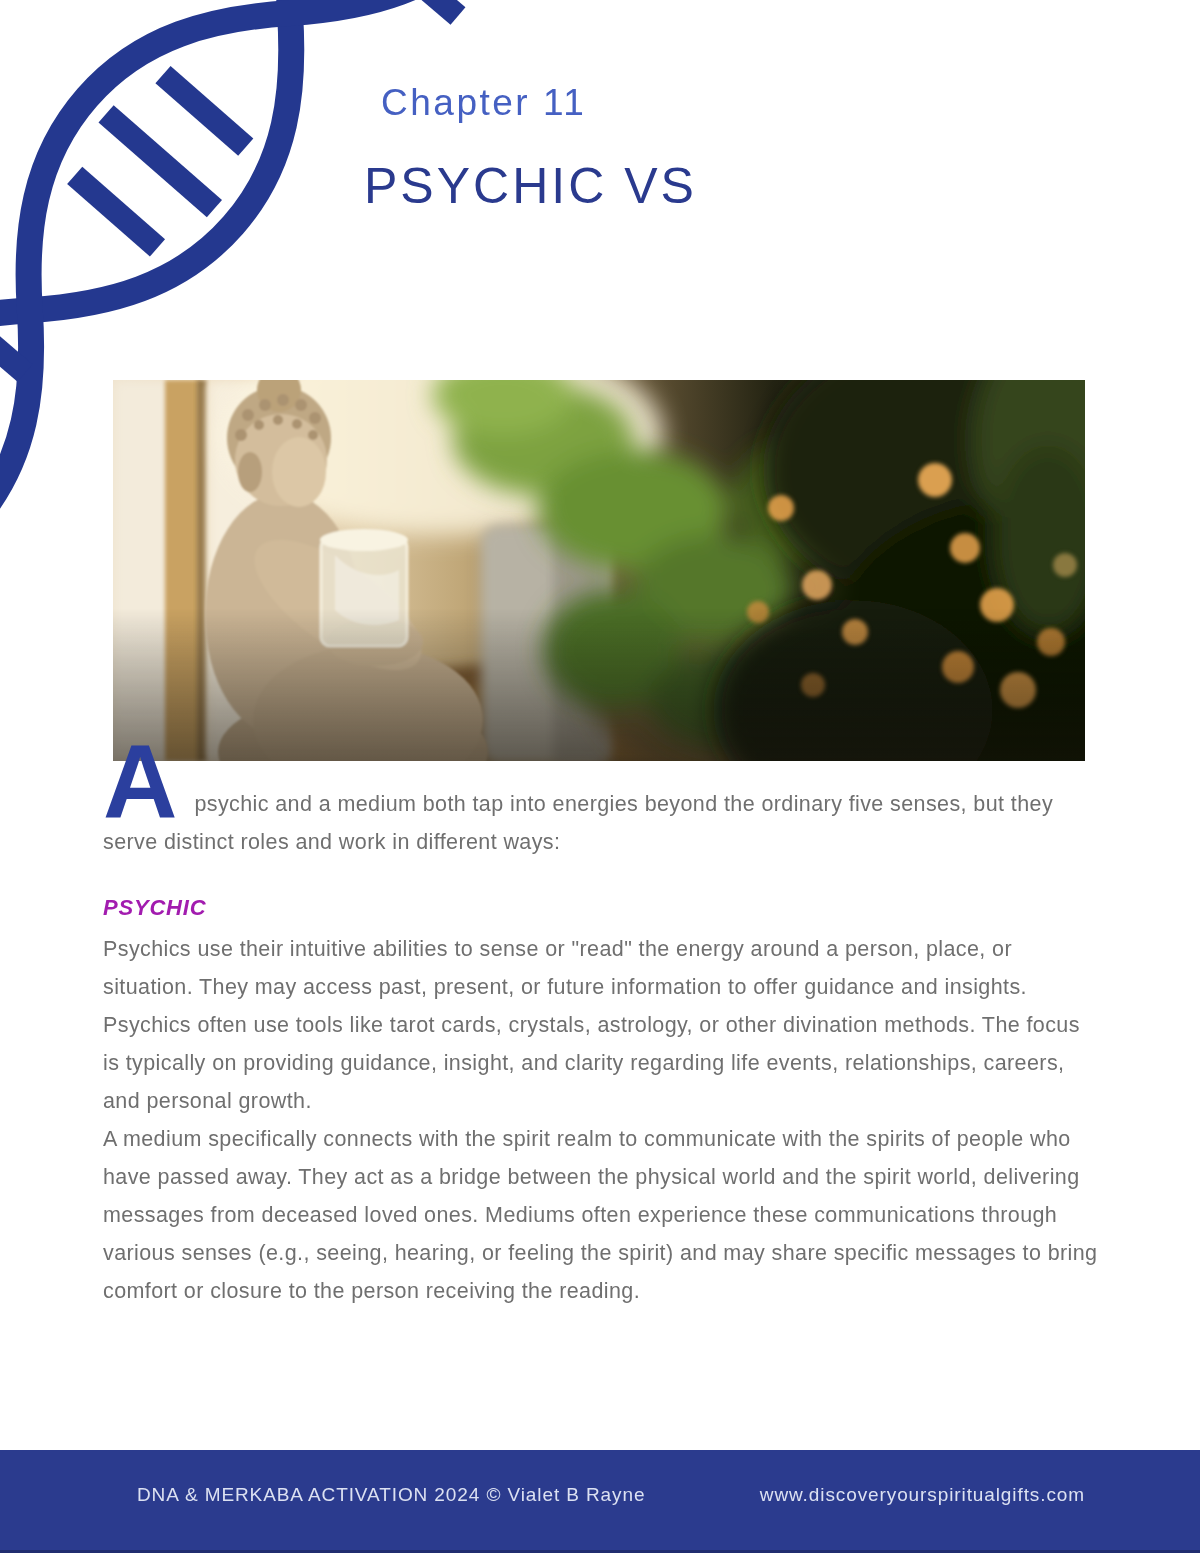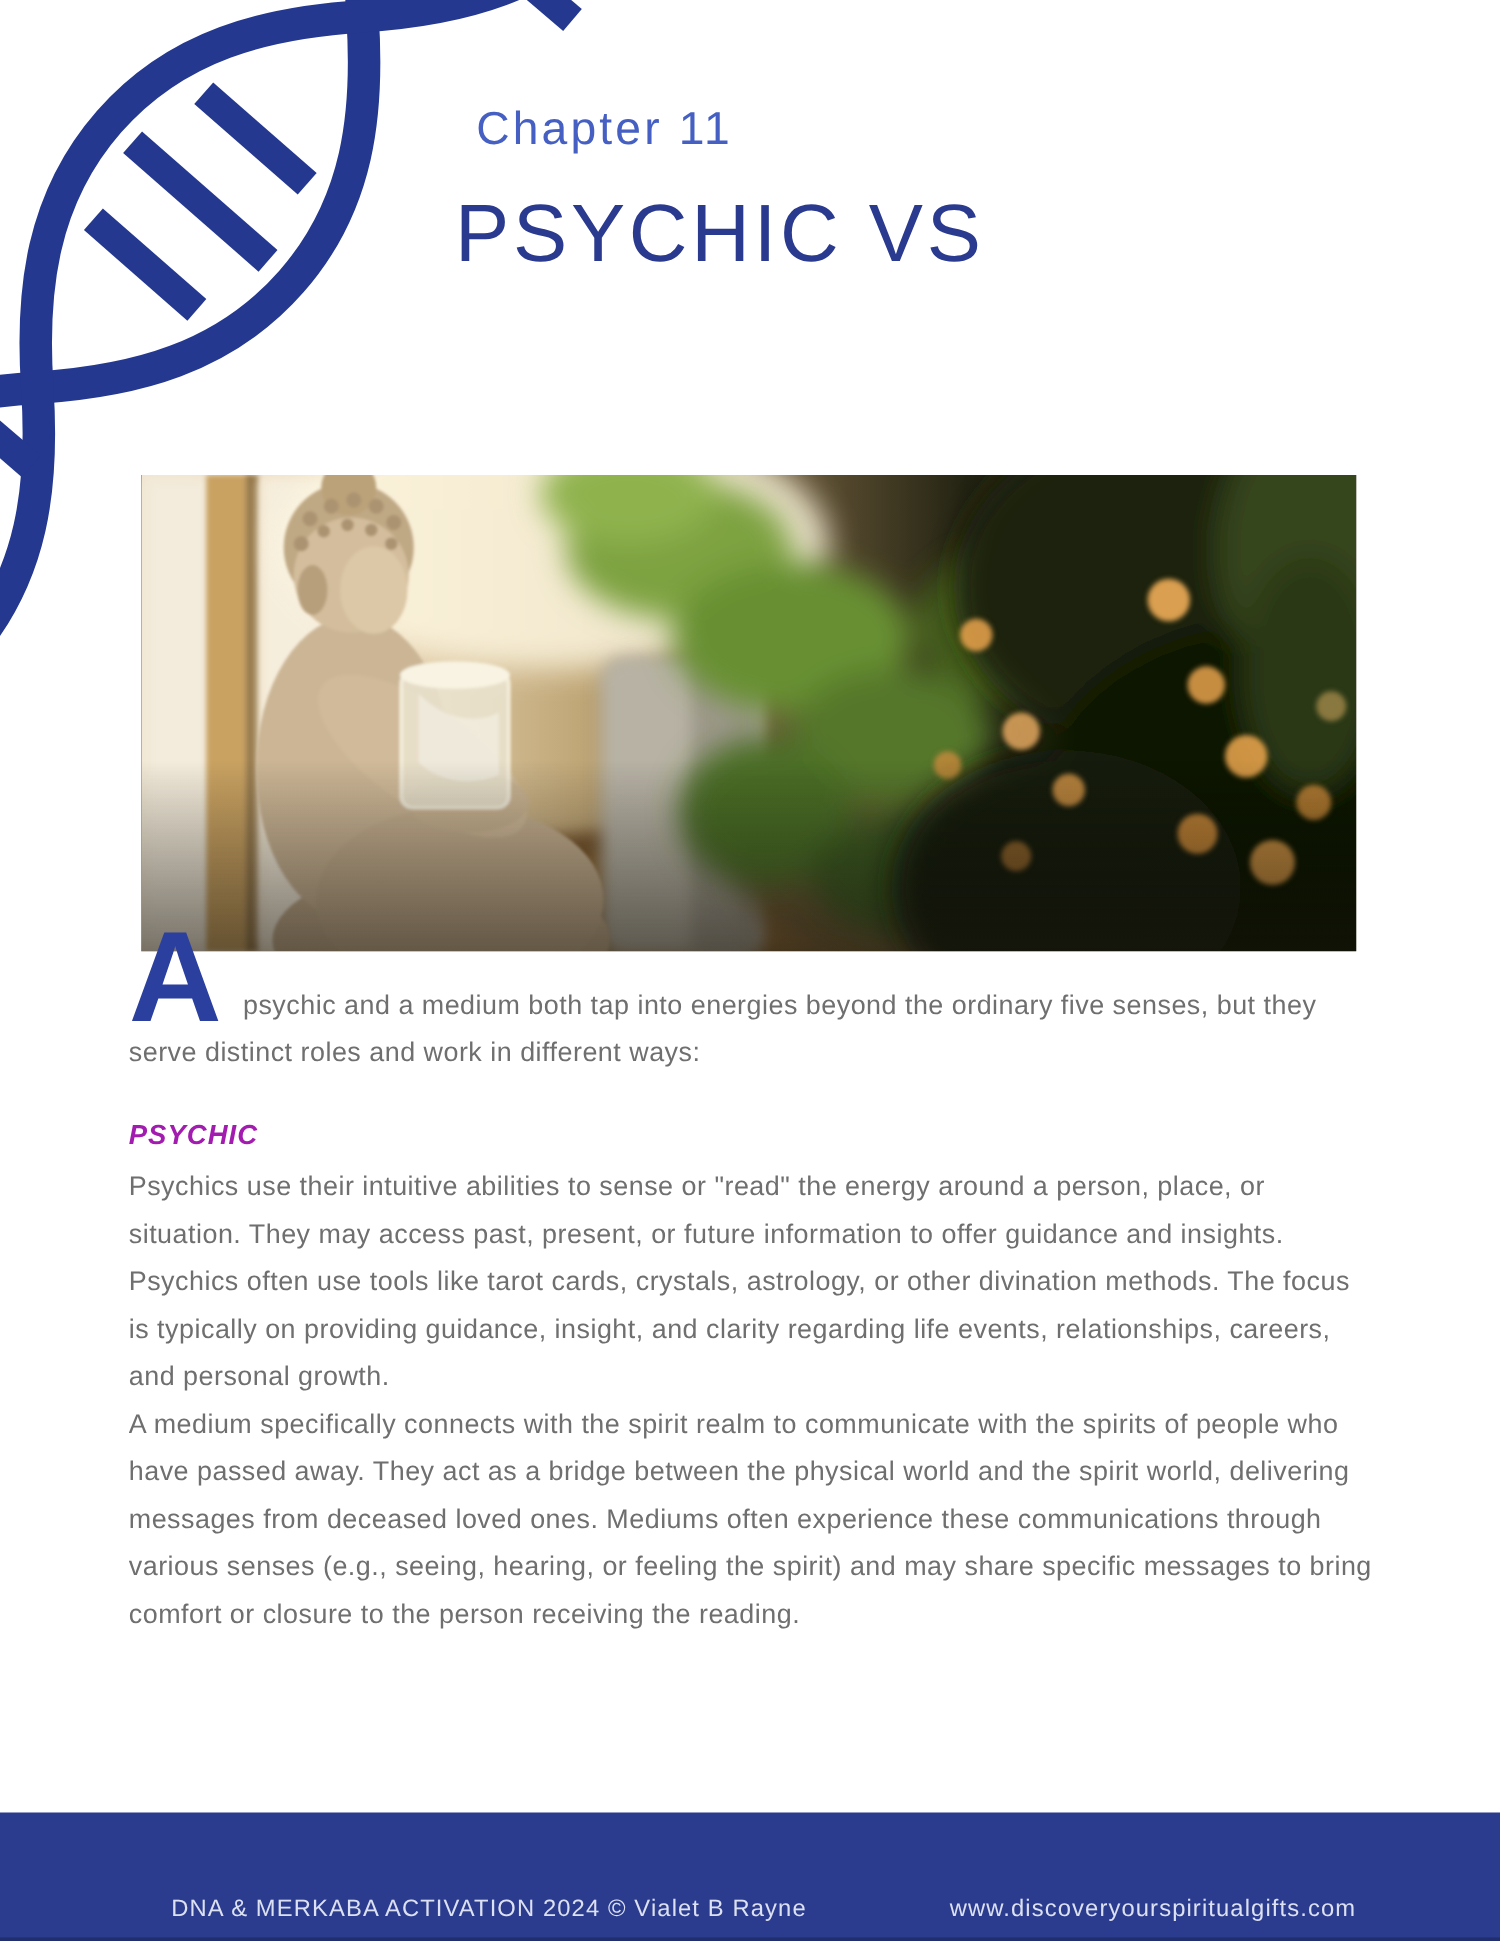--- a/index.html
+++ b/index.html
@@ -20,21 +20,21 @@
   }
 
   
   .chapter-label {
     position:absolute; left:381px; top:82px;
     font-size:37px; letter-spacing:2.5px;
     color:#4560c2; font-weight:400;
   }
   .page-title {
     position:absolute; left:364px; top:138px;
-    font-size:65px; line-height:97px;
+    font-size:50px; line-height:97px;
     letter-spacing:3px; font-weight:300;
     color:#2a3a8e;
   }
 
   
   .photo {
     position:absolute; left:113px; top:380px;
     width:972px; height:381px;
     overflow:hidden; background:#3a3422;
   }
@@ -59,21 +59,21 @@
     margin-top:34px; margin-bottom:9px;
     font-size:22px; font-weight:700; font-style:italic;
     letter-spacing:0.8px; color:#a21caf;
   }
 
   
   .footer {
     position:absolute; left:0; bottom:0;
     width:1200px; height:103px;
     background:#2b3b8e;
-    display:flex; justify-content:space-between; align-items:flex-end;
+    display:flex; justify-content:space-between; align-items:center;
     padding:0 115px 14px 137px;
     box-shadow:inset 0 -3px 0 #202d6f;
   }
   .footer-left, .footer-right {
     font-size:19px; letter-spacing:0.9px;
     color:#dce1f2;
   }
 </style>
 </head>
 <body>

